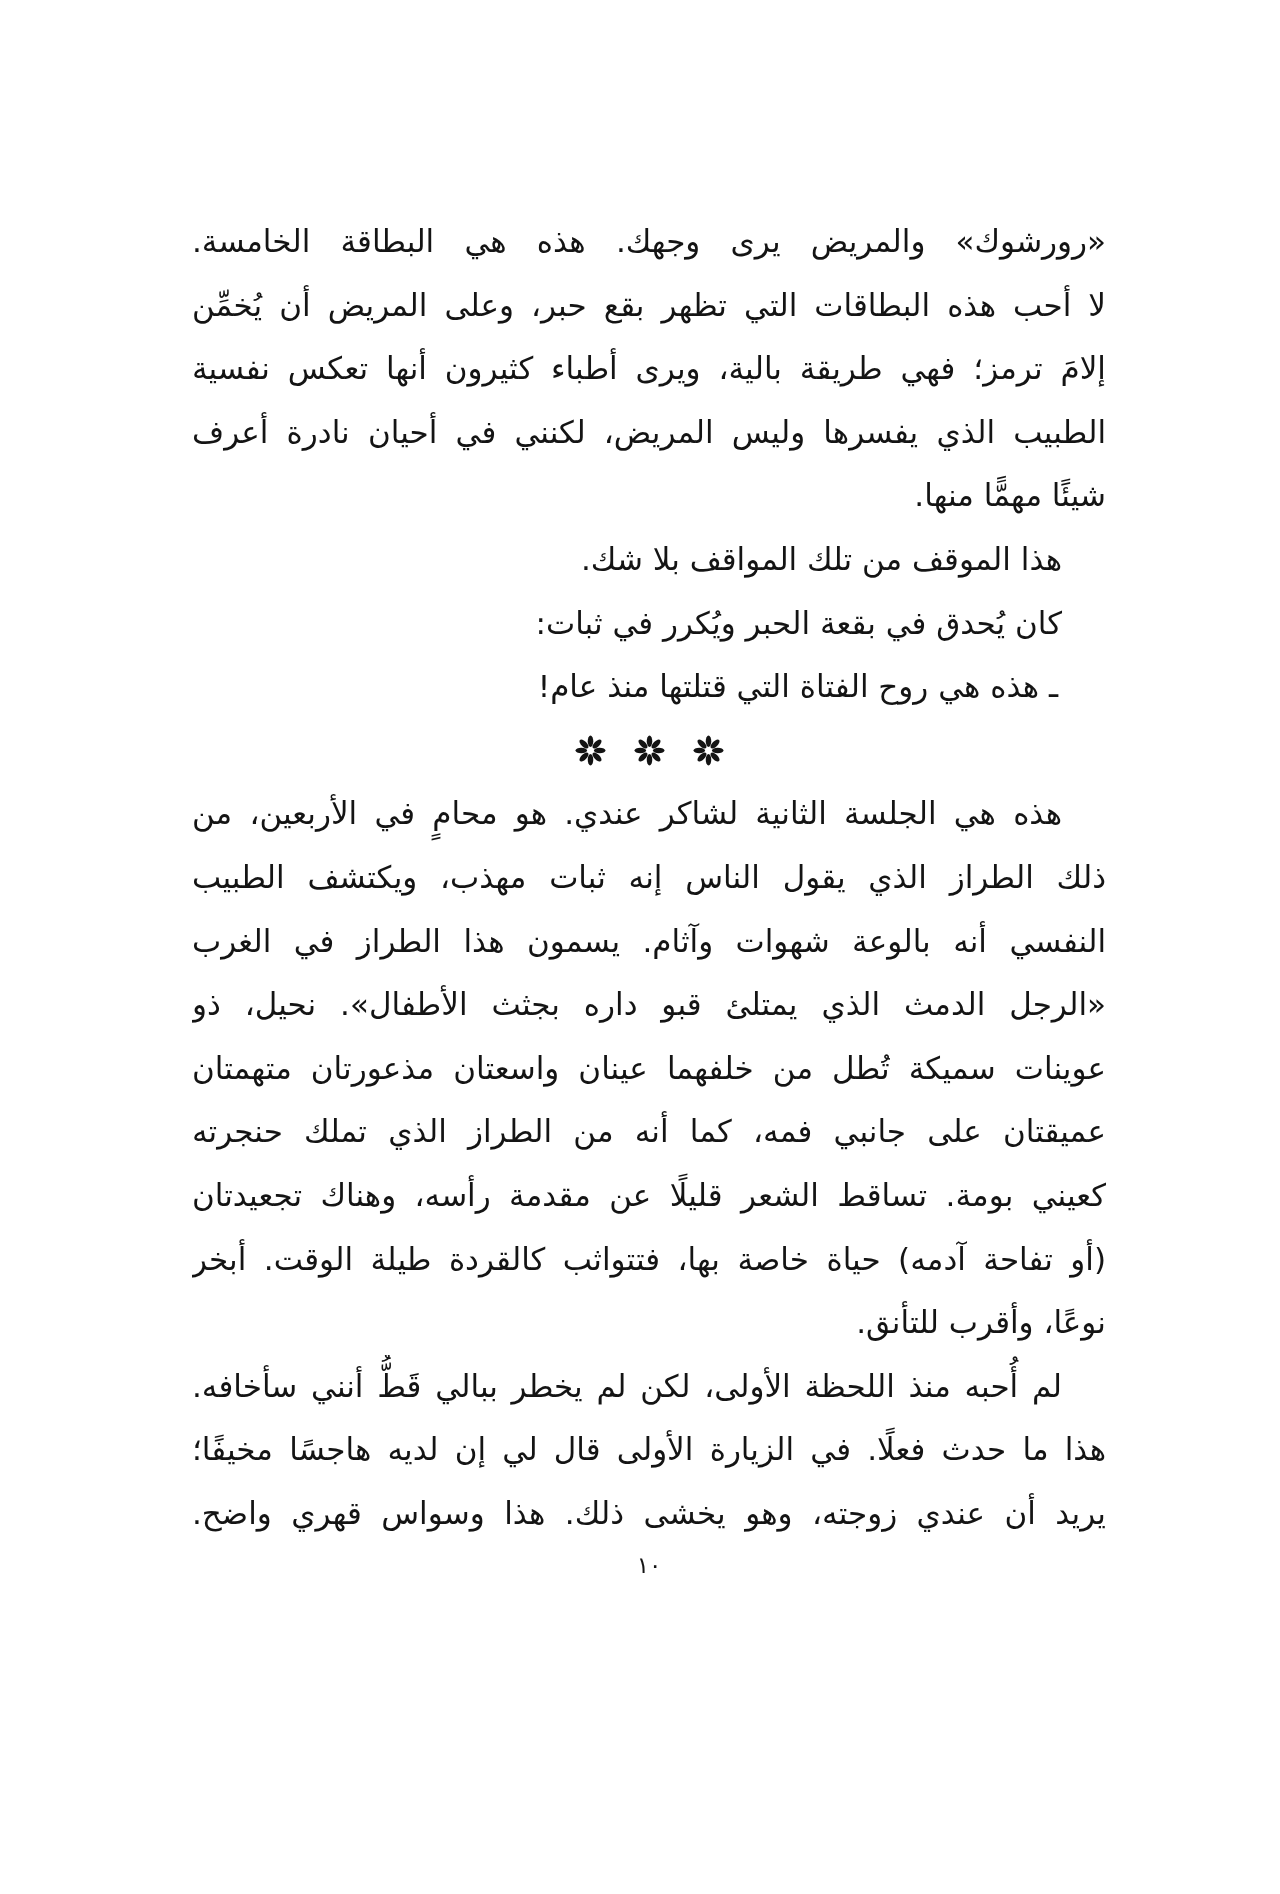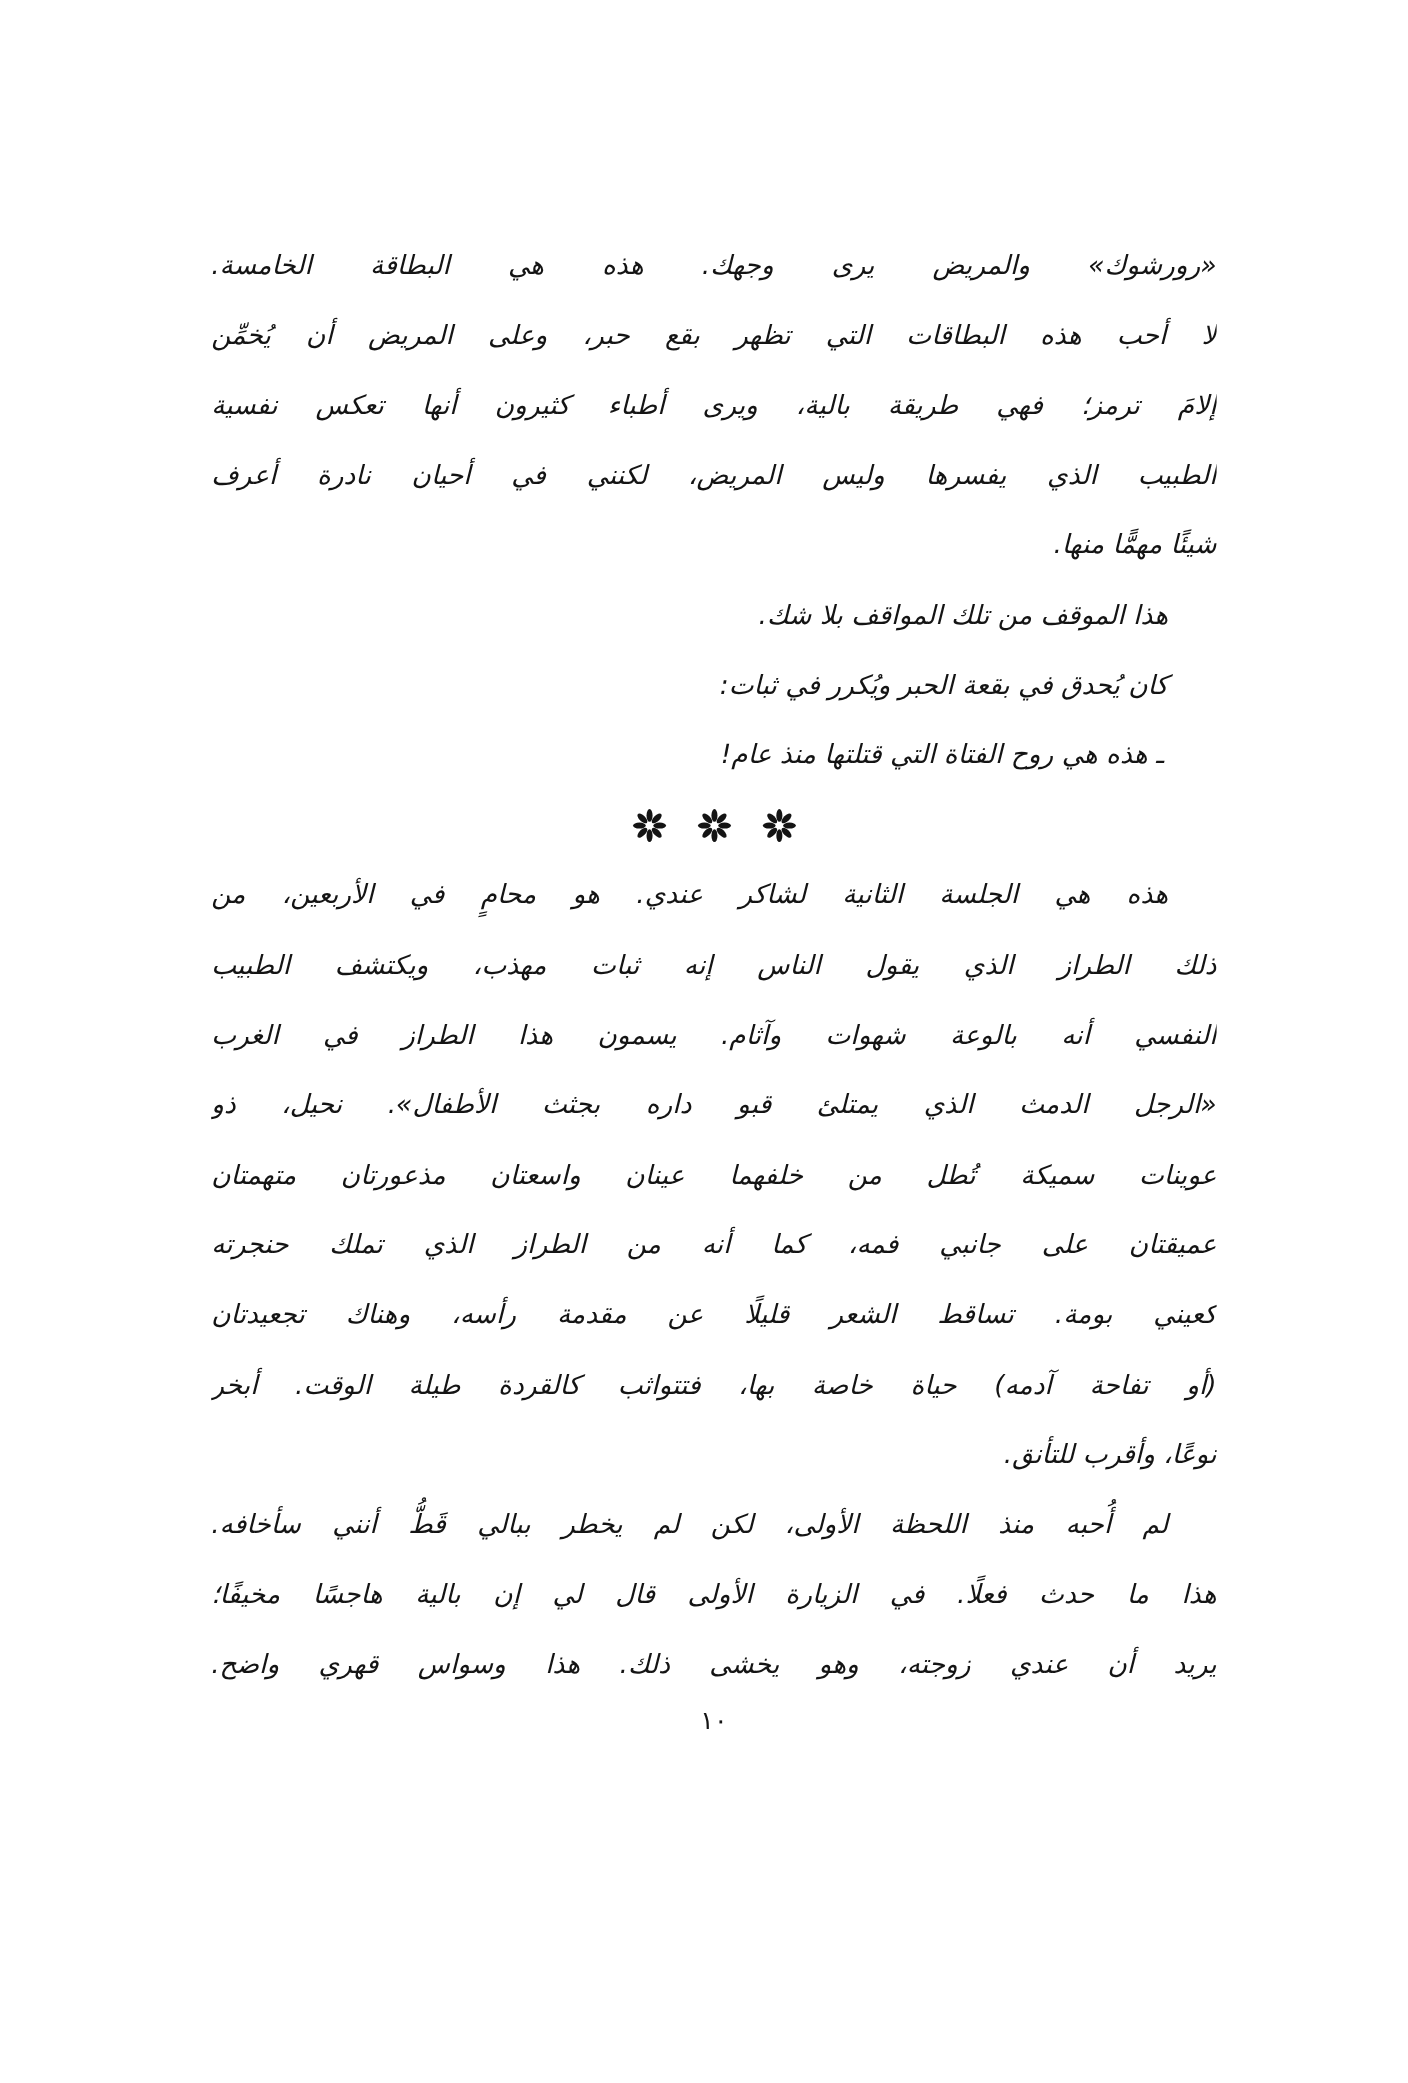--- a/index.html
+++ b/index.html
@@ -20,24 +20,23 @@
     height: 1894px;
     box-sizing: border-box;
     padding: 210px 174px 0 192px;
     direction: rtl;
     background: #ffffff;
   }
   .textblock { width: 100%; }
   .line {
     height: 63.6px;
     line-height: 63.6px;
-    font-size: 24px;
+    font-size: 31px;
     letter-spacing: 0px;
     overflow: hidden;
-    font-style: italic;
   }
   .just {
     text-align: justify;
     text-align-last: justify;
   }
   .end {
     text-align: center;
     text-align-last: right;
   }
   .indent { padding-right: 44px; }
@@ -115,19 +114,19 @@
     <div class="line just indent">هذه هي الجلسة الثانية لشاكر عندي. هو محامٍ في الأربعين، من</div>
     <div class="line just">ذلك الطراز الذي يقول الناس إنه ثبات مهذب، ويكتشف الطبيب</div>
     <div class="line just">النفسي أنه بالوعة شهوات وآثام. يسمون هذا الطراز في الغرب</div>
     <div class="line just">«الرجل الدمث الذي يمتلئ قبو داره بجثث الأطفال». نحيل، ذو</div>
     <div class="line just">عوينات سميكة تُطل من خلفهما عينان واسعتان مذعورتان متهمتان</div>
     <div class="line just">عميقتان على جانبي فمه، كما أنه من الطراز الذي تملك حنجرته</div>
     <div class="line just">كعيني بومة. تساقط الشعر قليلًا عن مقدمة رأسه، وهناك تجعيدتان</div>
     <div class="line just">(أو تفاحة آدمه) حياة خاصة بها، فتتواثب كالقردة طيلة الوقت. أبخر</div>
     <div class="line end">نوعًا، وأقرب للتأنق.</div>
     <div class="line just indent">لم أُحبه منذ اللحظة الأولى، لكن لم يخطر ببالي قَطُّ أنني سأخافه.</div>
-    <div class="line just">هذا ما حدث فعلًا. في الزيارة الأولى قال لي إن بالية هاجسًا مخيفًا؛</div>
+    <div class="line just">هذا ما حدث فعلًا. في الزيارة الأولى قال لي إن لديه هاجسًا مخيفًا؛</div>
     <div class="line just">يريد أن عندي زوجته، وهو يخشى ذلك. هذا وسواس قهري واضح.</div>
 
   </div>
 
   <div class="page-number">١٠</div>
 </div>
 
 </body></html>

